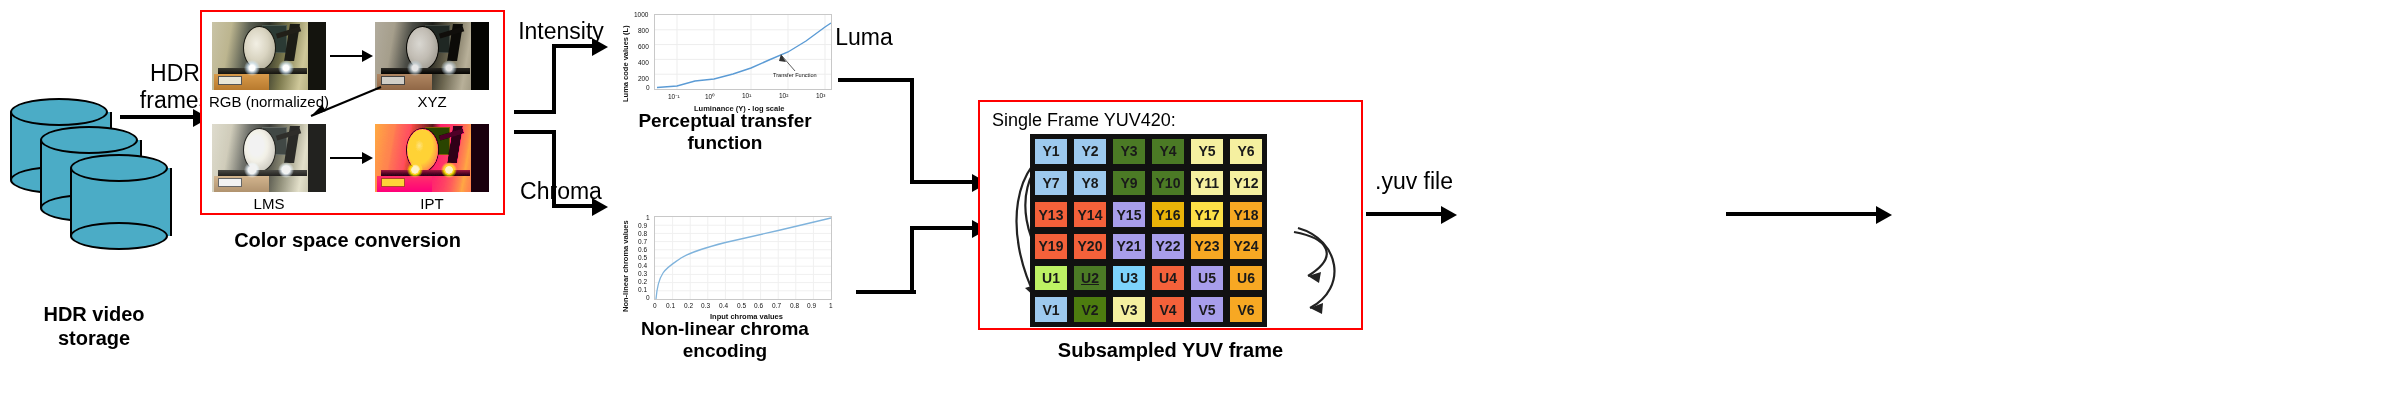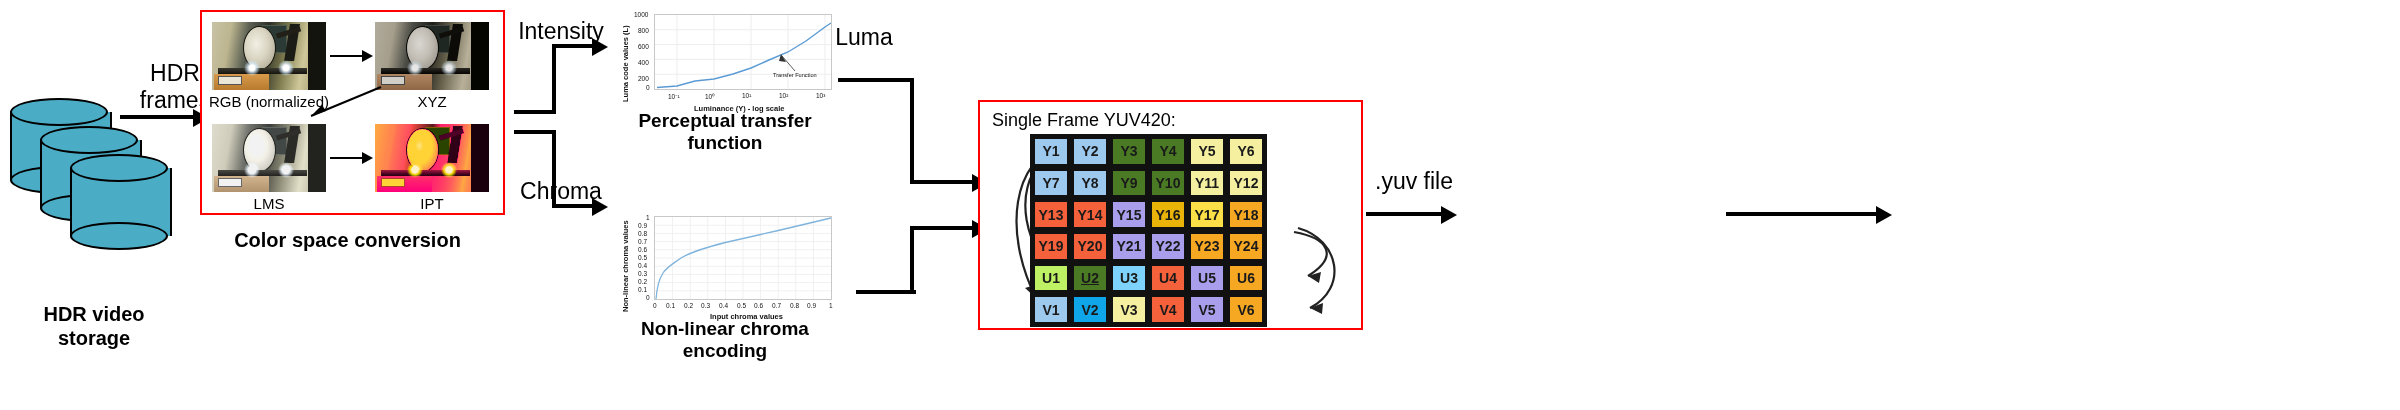--- a/index.html
+++ b/index.html
@@ -350,27 +350,28 @@
       <div class="cell" style="background: rgb(168, 158, 235);">Y22</div>
       <div class="cell" style="background: rgb(247, 168, 35);">Y23</div>
       <div class="cell" style="background: rgb(247, 168, 35);">Y24</div>
       <div class="cell" style="background: #bef264;">U1</div>
       <div class="cell" style="background: rgb(75, 122, 37); text-decoration: underline;">U2</div>
       <div class="cell" style="background: #7dd3fc;">U3</div>
       <div class="cell" style="background: rgb(244, 97, 58);">U4</div>
       <div class="cell" style="background: rgb(168, 158, 235);">U5</div>
       <div class="cell" style="background: rgb(247, 168, 35);">U6</div>
       <div class="cell" style="background: rgb(157, 201, 238);">V1</div>
-      <div class="cell" style="background: #0ea5e9; text-align: right;">V2</div>
+      <div class="cell" style="background: #4d7c0f; text-align: right;">V2</div>
       <div class="cell" style="background: rgb(245, 240, 160);">V3</div>
       <div class="cell" style="background: rgb(244, 97, 58);">V4</div>
       <div class="cell" style="background: rgb(168, 158, 235);">V5</div>
       <div class="cell" style="background: rgb(247, 168, 35);">V6</div>
     </div>
 
+  <div class="title-bold" style="left:978px;top:338px;width:385px;">Subsampled YUV frame</div>
 
   <div class="lbl" style="left:1368px;top:168px;width:92px;">.yuv file</div>
   <div class="hline" style="left:1366px;top:212px;width:78px;"></div>
   <div class="ahead" style="left:1441px;top:206px;"></div>
 
 
   <div class="hline" style="left:1726px;top:212px;width:152px;"></div>
   <div class="ahead" style="left:1876px;top:206px;"></div>
 
 </div>

